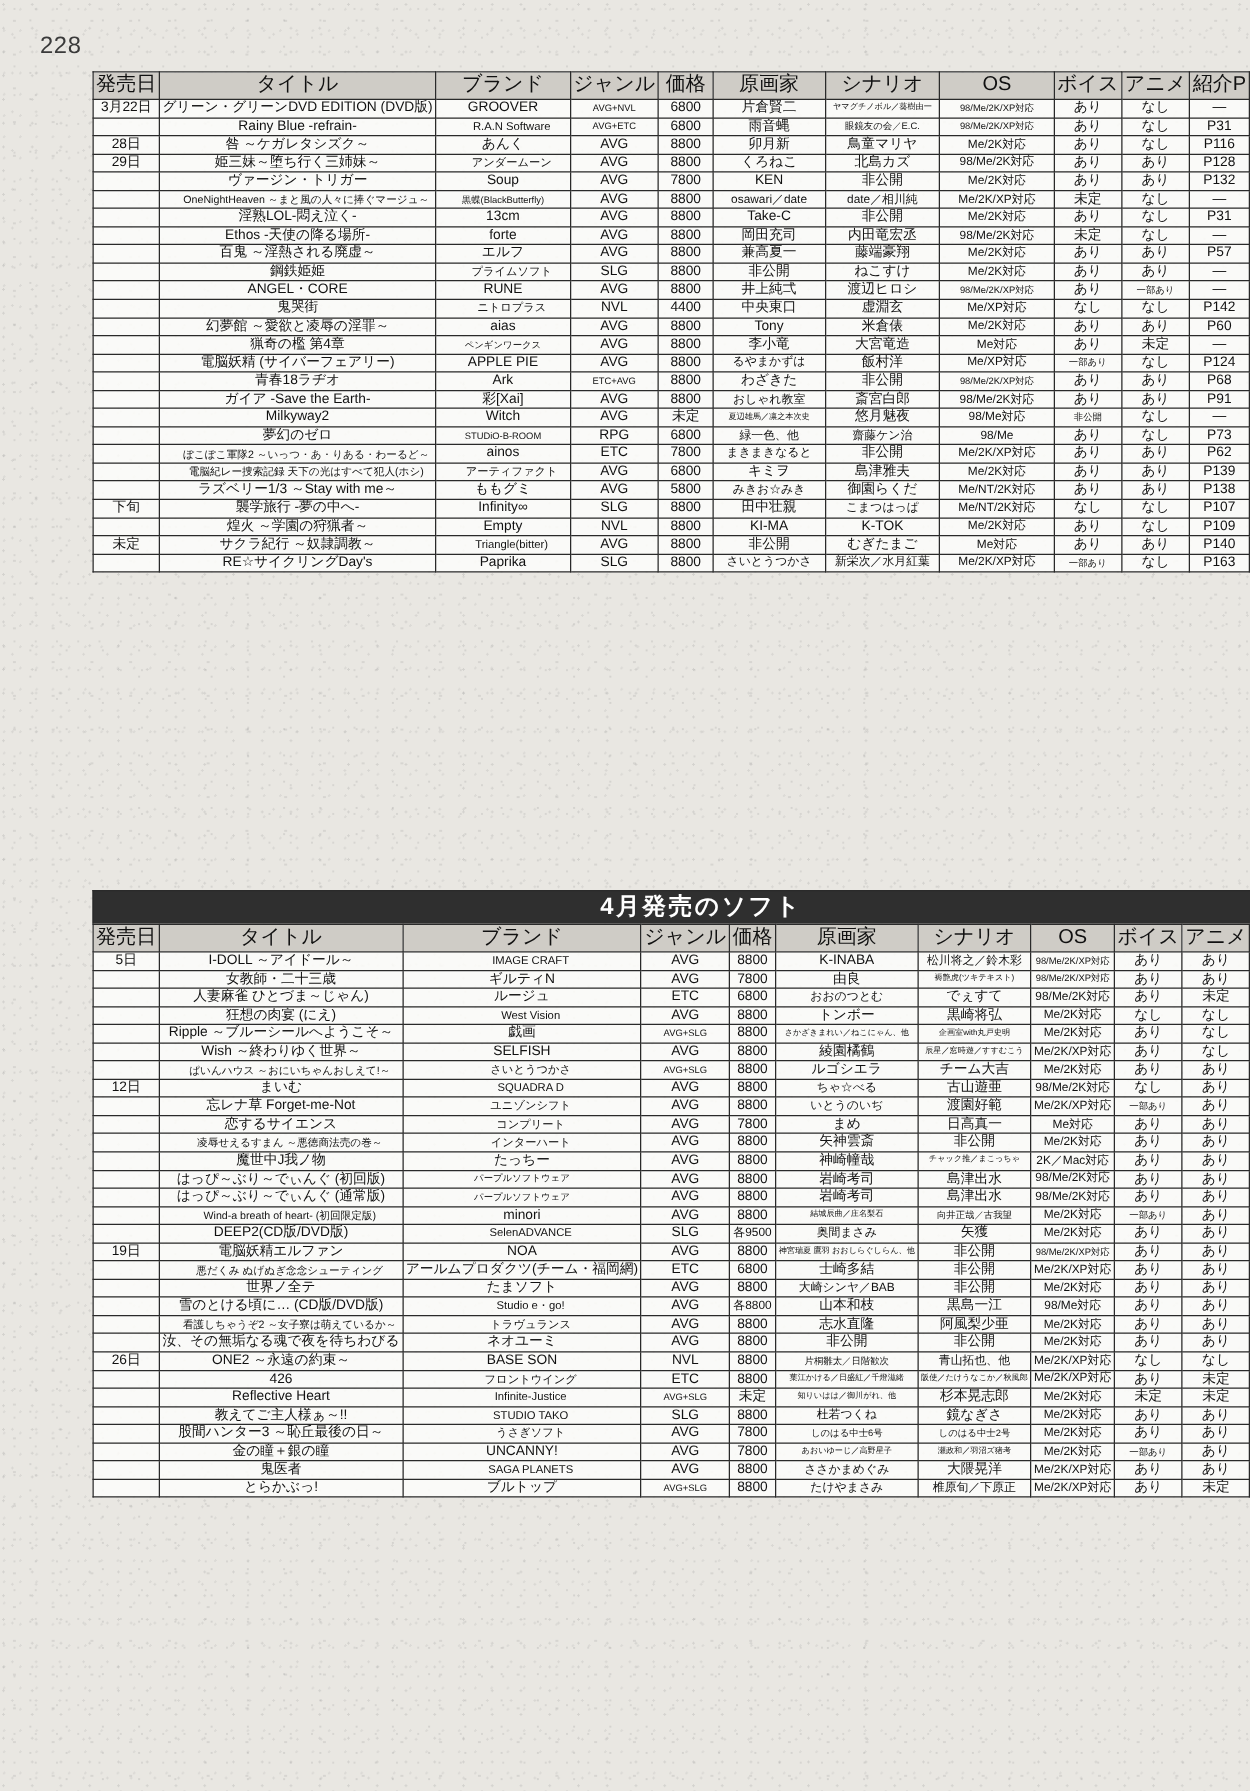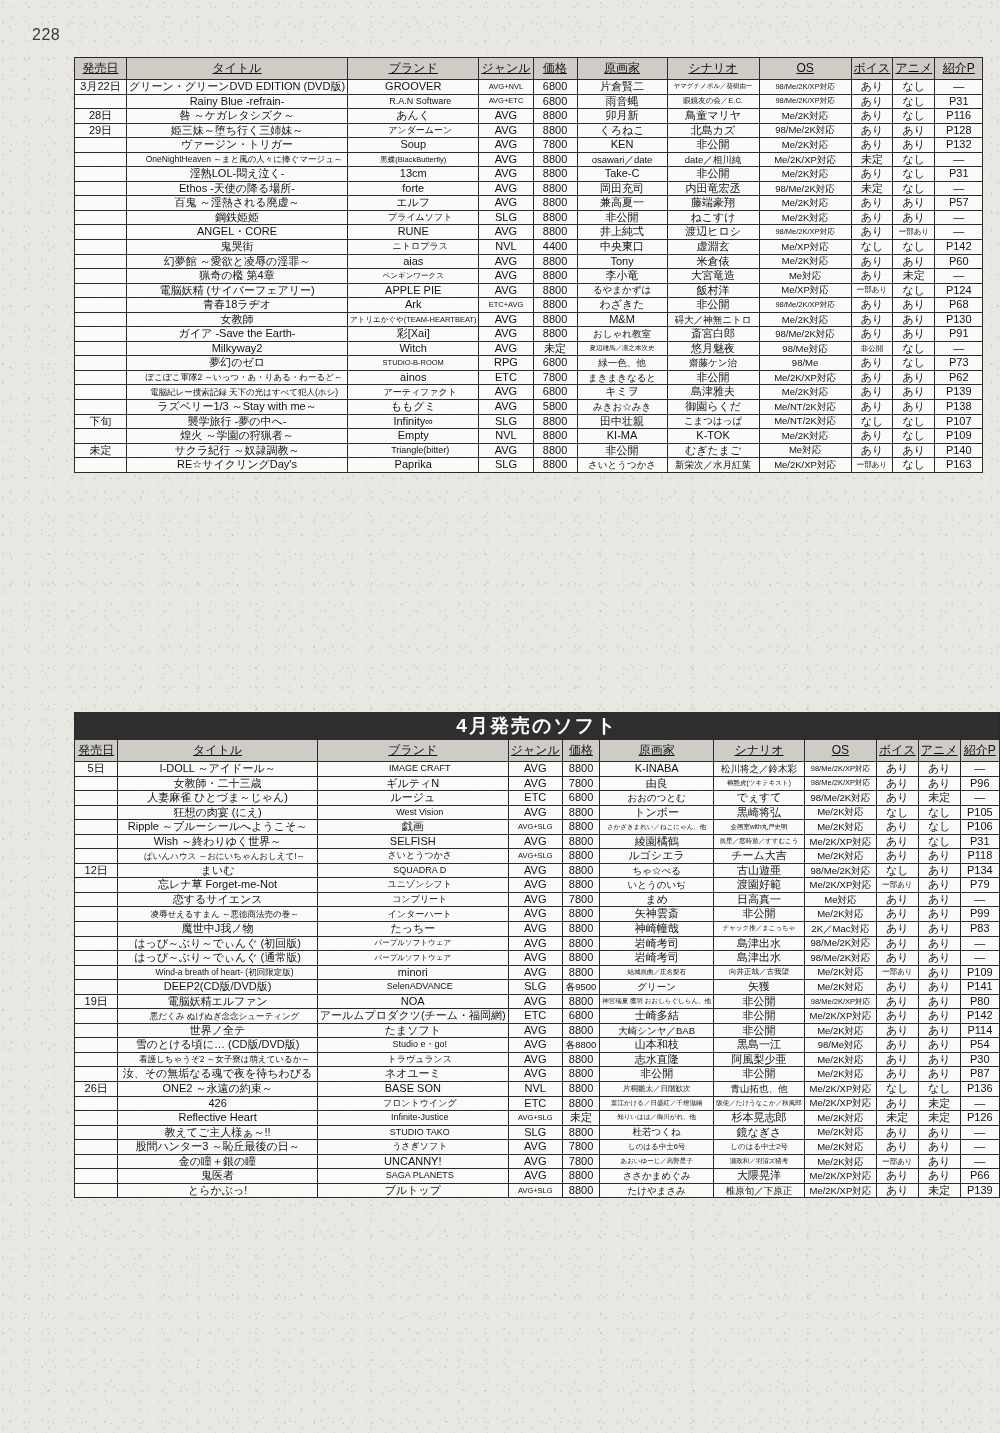--- a/index.html
+++ b/index.html
@@ -33,21 +33,21 @@
   .page {
     position: relative;
     z-index: 1;
     width: 1000px;
     height: 1433px;
   }
   .folio {
     position: absolute;
     top: 26px;
     left: 32px;
-    font-size: 16px;
+    font-size: 19px;
     color: #3a3a3a;
     letter-spacing: .5px;
     text-align: right;
   }
 
   table.soft {
     border-collapse: collapse;
     table-layout: fixed;
     background: rgba(255,255,255,0.55);
   }
@@ -58,23 +58,22 @@
     padding: 1px 2px;
     text-align: center;
     vertical-align: middle;
     white-space: nowrap;
     overflow: hidden;
     background: rgba(252,252,250,0.72);
   }
   table.soft thead th {
     background: #cfccc6;
     font-weight: normal;
-    font-size: 12px;
+    font-size: 16px;
     height: 19px;
-    text-decoration: underline;
   }
   td.date {
     font-size: 12.5px;
   }
   td.title {
     text-align: left;
     padding-left: 5px;
     font-size: 12.5px;
   }
   td.title.sm  { font-size: 11px; text-align: center; }
@@ -367,33 +366,20 @@
             <td class="title">青春18ラヂオ</td>
             <td class="brand">Ark</td>
             <td class="cell xs">ETC+AVG</td>
             <td class="cell">8800</td>
             <td class="cell">わざきた</td>
             <td class="cell">非公開</td>
             <td class="cell xs">98/Me/2K/XP対応</td>
             <td class="cell">あり</td>
             <td class="cell">あり</td>
             <td class="cell">P68</td>
-          </tr>
-          <tr>
-            <td class="date"></td>
-            <td class="title">女教師</td>
-            <td class="brand xs">アトリエかぐや(TEAM-HEARTBEAT)</td>
-            <td class="cell">AVG</td>
-            <td class="cell">8800</td>
-            <td class="cell">M&amp;M</td>
-            <td class="cell sm">碍大／神無ニトロ</td>
-            <td class="cell sm">Me/2K対応</td>
-            <td class="cell">あり</td>
-            <td class="cell">あり</td>
-            <td class="cell">P130</td>
           </tr>
           <tr>
             <td class="date"></td>
             <td class="title sm">ガイア -Save the Earth-</td>
             <td class="brand">彩[Xai]</td>
             <td class="cell">AVG</td>
             <td class="cell">8800</td>
             <td class="cell sm">おしゃれ教室</td>
             <td class="cell">斎宮白郎</td>
             <td class="cell sm">98/Me/2K対応</td>
@@ -750,21 +736,21 @@
             <td class="cell xs">一部あり</td>
             <td class="cell">あり</td>
             <td class="cell">P109</td>
           </tr>
           <tr>
             <td class="date"></td>
             <td class="title">DEEP2(CD版/DVD版)</td>
             <td class="brand sm">SelenADVANCE</td>
             <td class="cell">SLG</td>
             <td class="cell sm">各9500</td>
-            <td class="cell sm">グリーン</td>
+            <td class="cell sm">奥間まさみ</td>
             <td class="cell">矢獲</td>
             <td class="cell sm">Me/2K対応</td>
             <td class="cell">あり</td>
             <td class="cell">あり</td>
             <td class="cell">P141</td>
           </tr>
           <tr>
             <td class="date">19日</td>
             <td class="title">電脳妖精エルファン</td>
             <td class="brand">NOA</td>

